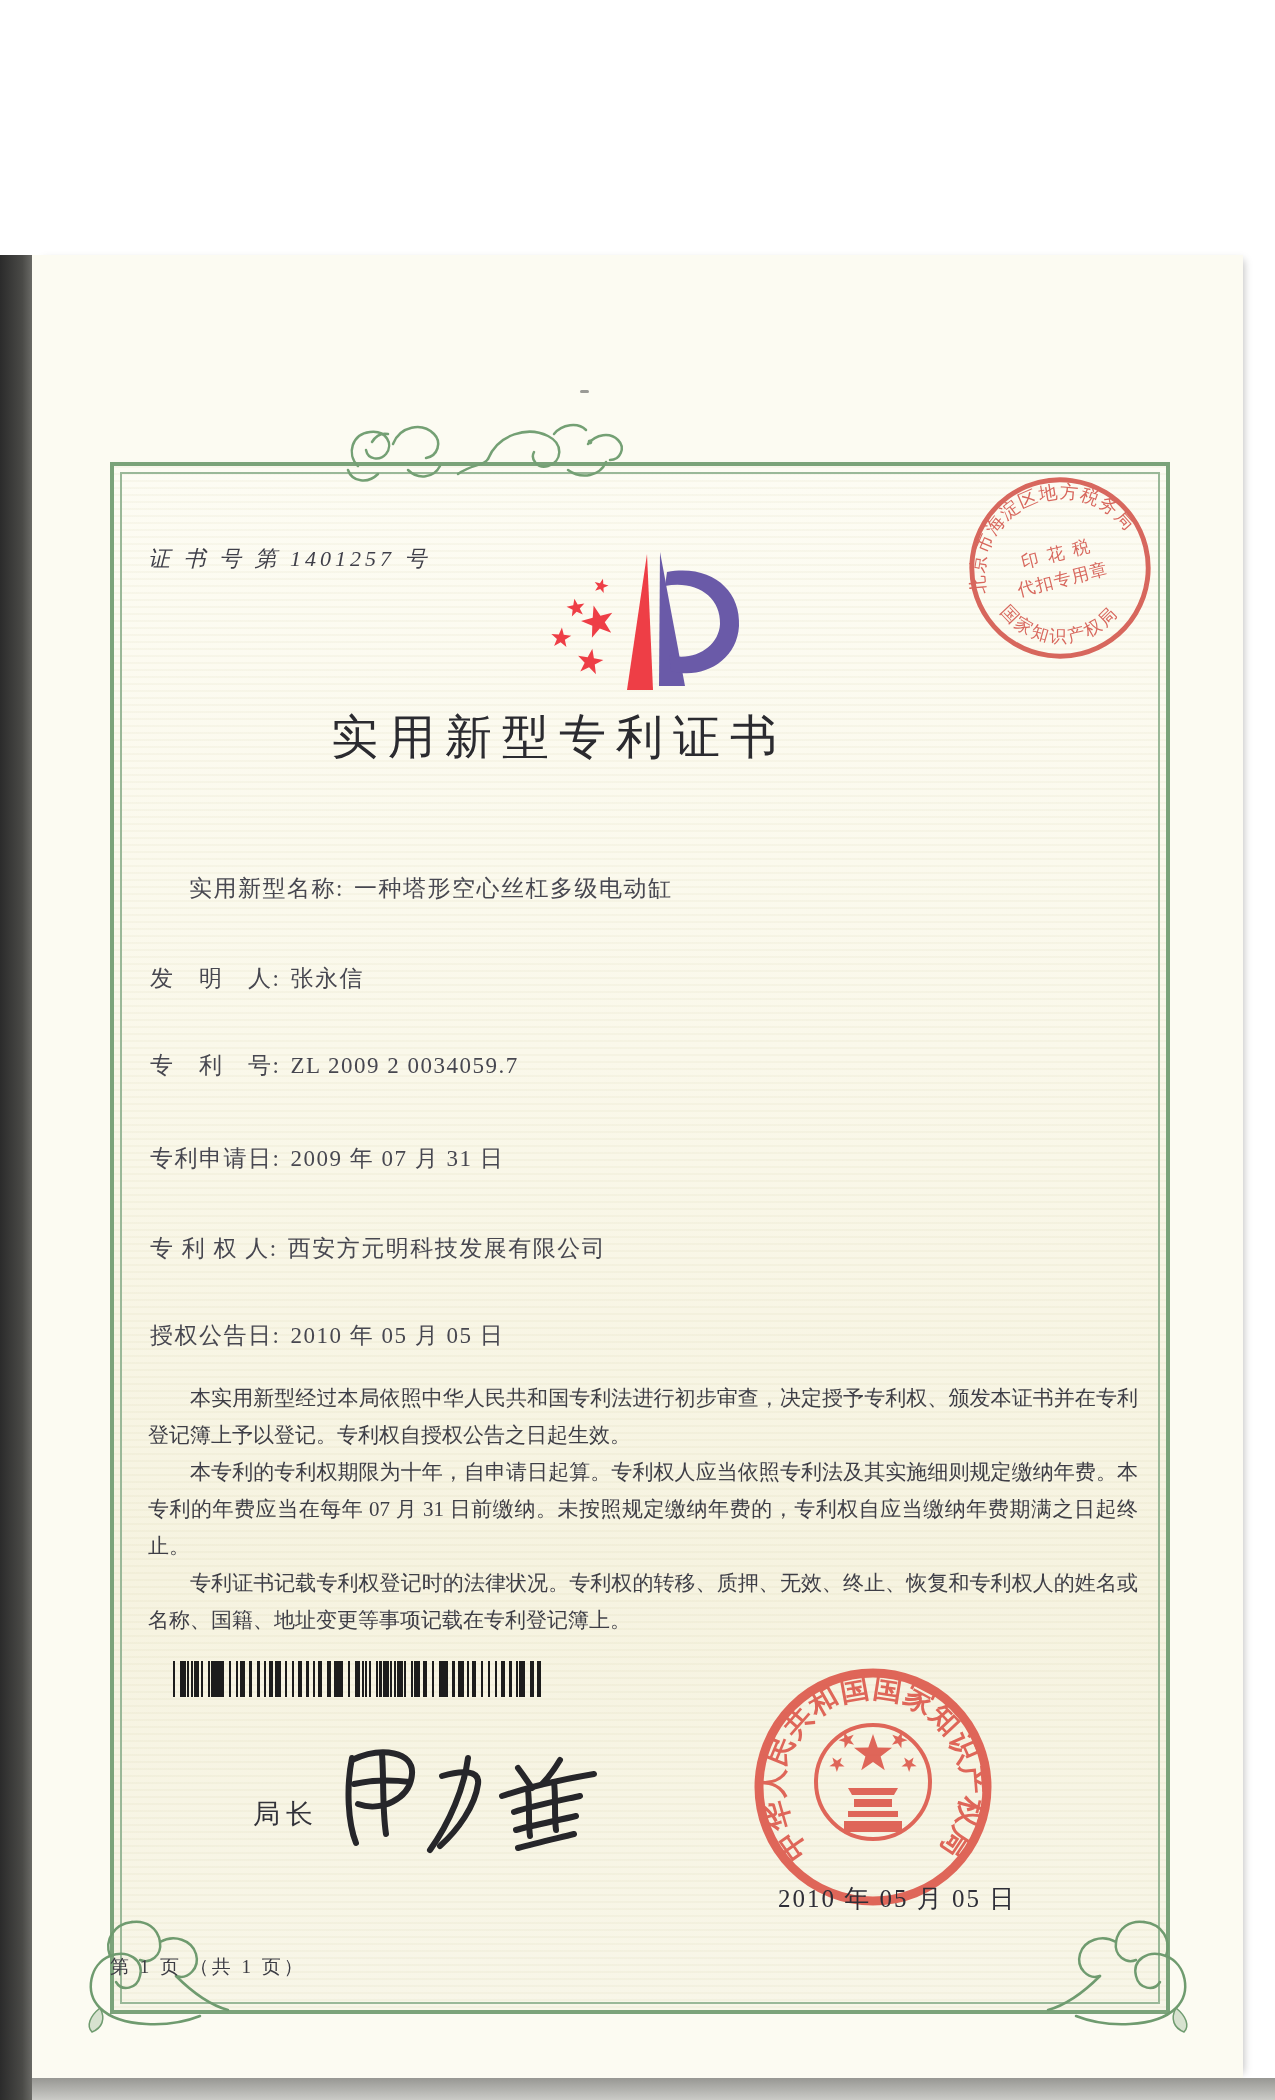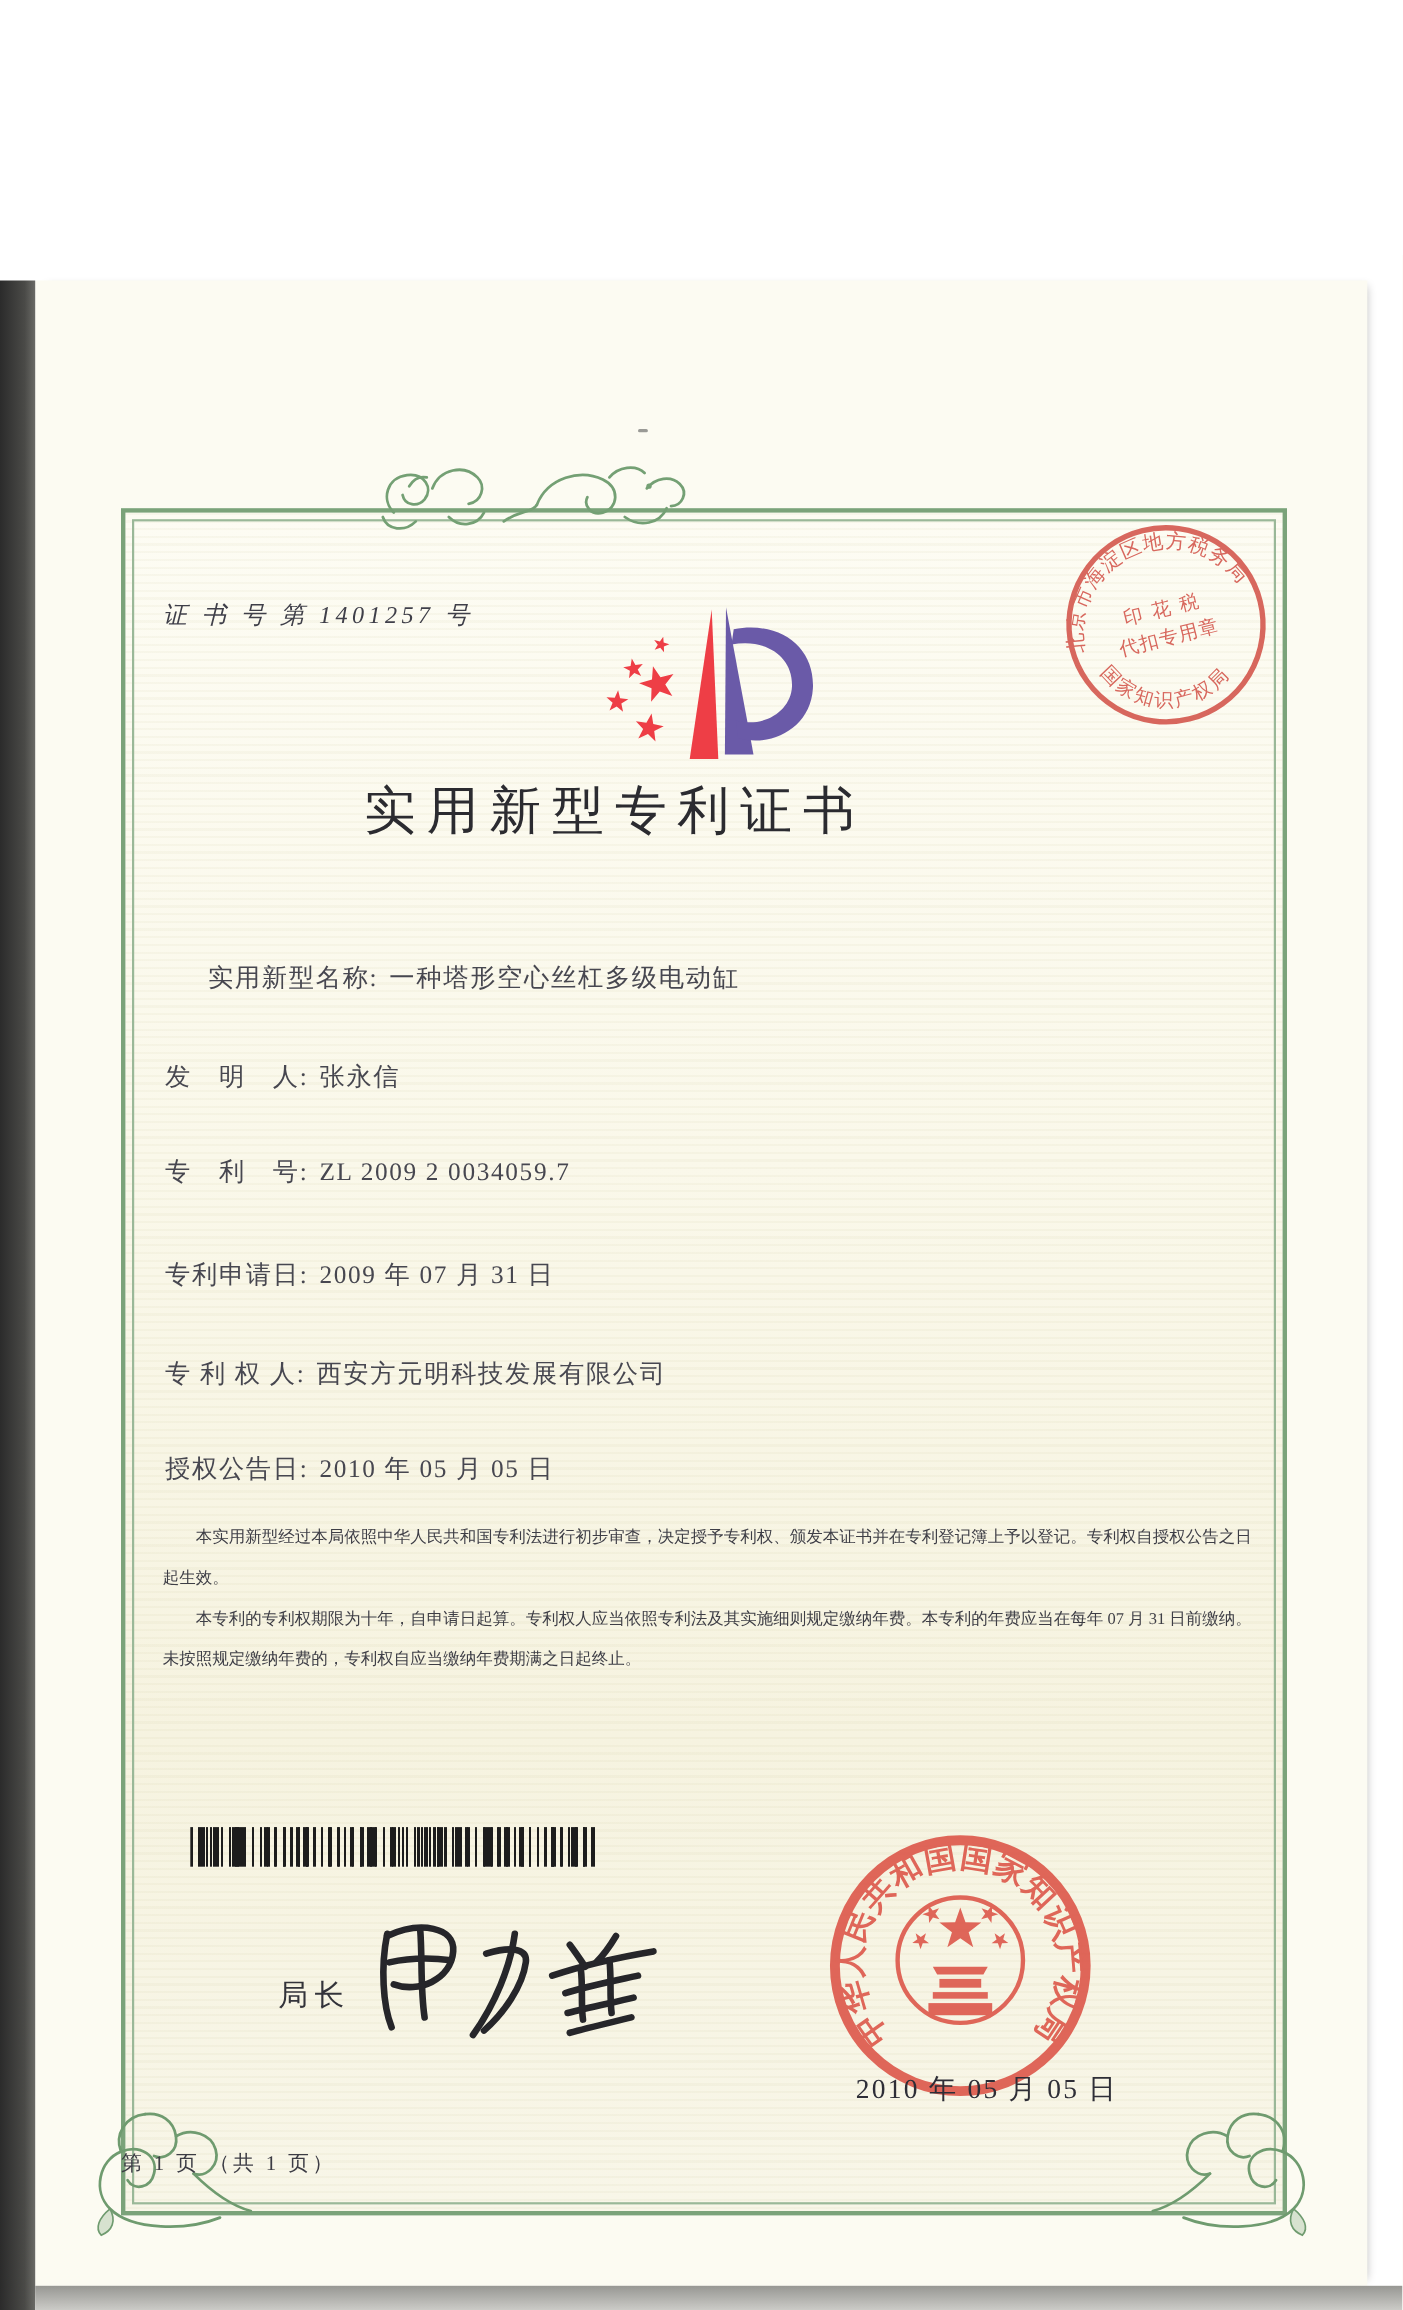--- a/index.html
+++ b/index.html
@@ -32,21 +32,21 @@
   
   .cert-no { left:148px; top:544px; font-size:22px; letter-spacing:4px; color:#3f3f49;font-style:italic; }
   .title { left:110px; top:706px; width:898px; text-align:center;
     font-size:47px; letter-spacing:10px; color:#2b2b30; font-weight:500; }
   .field { left:150px; font-size:23px; color:#474750; letter-spacing:1.5px; white-space:nowrap; }
   .field .value { margin-left:10px; }
   .f0 { top:873px;margin-left:39px; } .f1 { top:963px; } .f2 { top:1050px; }
   .f3 { top:1143px; } .f4 { top:1233px; } .f5 { top:1320px; }
 
   .body-text { left:148px; top:1380px; width:990px; color:#3e3e46;
-    font-size:15px; line-height:37px; text-align:justify; }
+    font-size:21px; line-height:37px; text-align:justify; }
   .body-text p { text-indent:2em; }
 
   .barcode { left:173px; top:1661px; width:368px; height:36px;
     background:
       repeating-linear-gradient(90deg,#1c1c1c 0 2px,rgba(0,0,0,0) 2px 7px),
       repeating-linear-gradient(90deg,rgba(0,0,0,0) 0 9px,#1c1c1c 9px 13px,rgba(0,0,0,0) 13px 18px,#1c1c1c 18px 20px,rgba(0,0,0,0) 20px 29px),
       repeating-linear-gradient(90deg,rgba(0,0,0,0) 0 23px,#1c1c1c 23px 26px,rgba(0,0,0,0) 26px 41px,#1c1c1c 41px 47px,rgba(0,0,0,0) 47px 61px);
   }
 
   .director-label { left:253px; top:1796px; font-size:27px; letter-spacing:6px; color:#33333a; }
@@ -164,20 +164,21 @@
 <div class="abs field f4">
   <span>专 利 权 人:</span><span class="value">西安方元明科技发展有限公司</span>
 </div>
 <div class="abs field f5">
   <span>授权公告日:</span><span class="value">2010 年 05 月 05 日</span>
 </div>
 
 <div class="abs body-text">
   <p>本实用新型经过本局依照中华人民共和国专利法进行初步审查，决定授予专利权、颁发本证书并在专利登记簿上予以登记。专利权自授权公告之日起生效。</p>
   <p>本专利的专利权期限为十年，自申请日起算。专利权人应当依照专利法及其实施细则规定缴纳年费。本专利的年费应当在每年 07 月 31 日前缴纳。未按照规定缴纳年费的，专利权自应当缴纳年费期满之日起终止。</p>
+  <p>专利证书记载专利权登记时的法律状况。专利权的转移、质押、无效、终止、恢复和专利权人的姓名或名称、国籍、地址变更等事项记载在专利登记簿上。</p>
 </div>
 
 <div class="abs barcode"></div>
 
 <div class="abs director-label">局长</div>
 <svg class="abs signature-svg" width="300" height="140" viewBox="0 0 300 140" fill="none" stroke="#26262a" stroke-width="6" stroke-linecap="round">
   <title>田力普</title>
   <path d="M30,20 C24,50 26,85 34,105"></path>
   <path d="M30,22 C60,8 92,14 90,36 C88,62 58,74 36,66"></path>
   <path d="M32,46 C50,42 72,42 88,44"></path>

